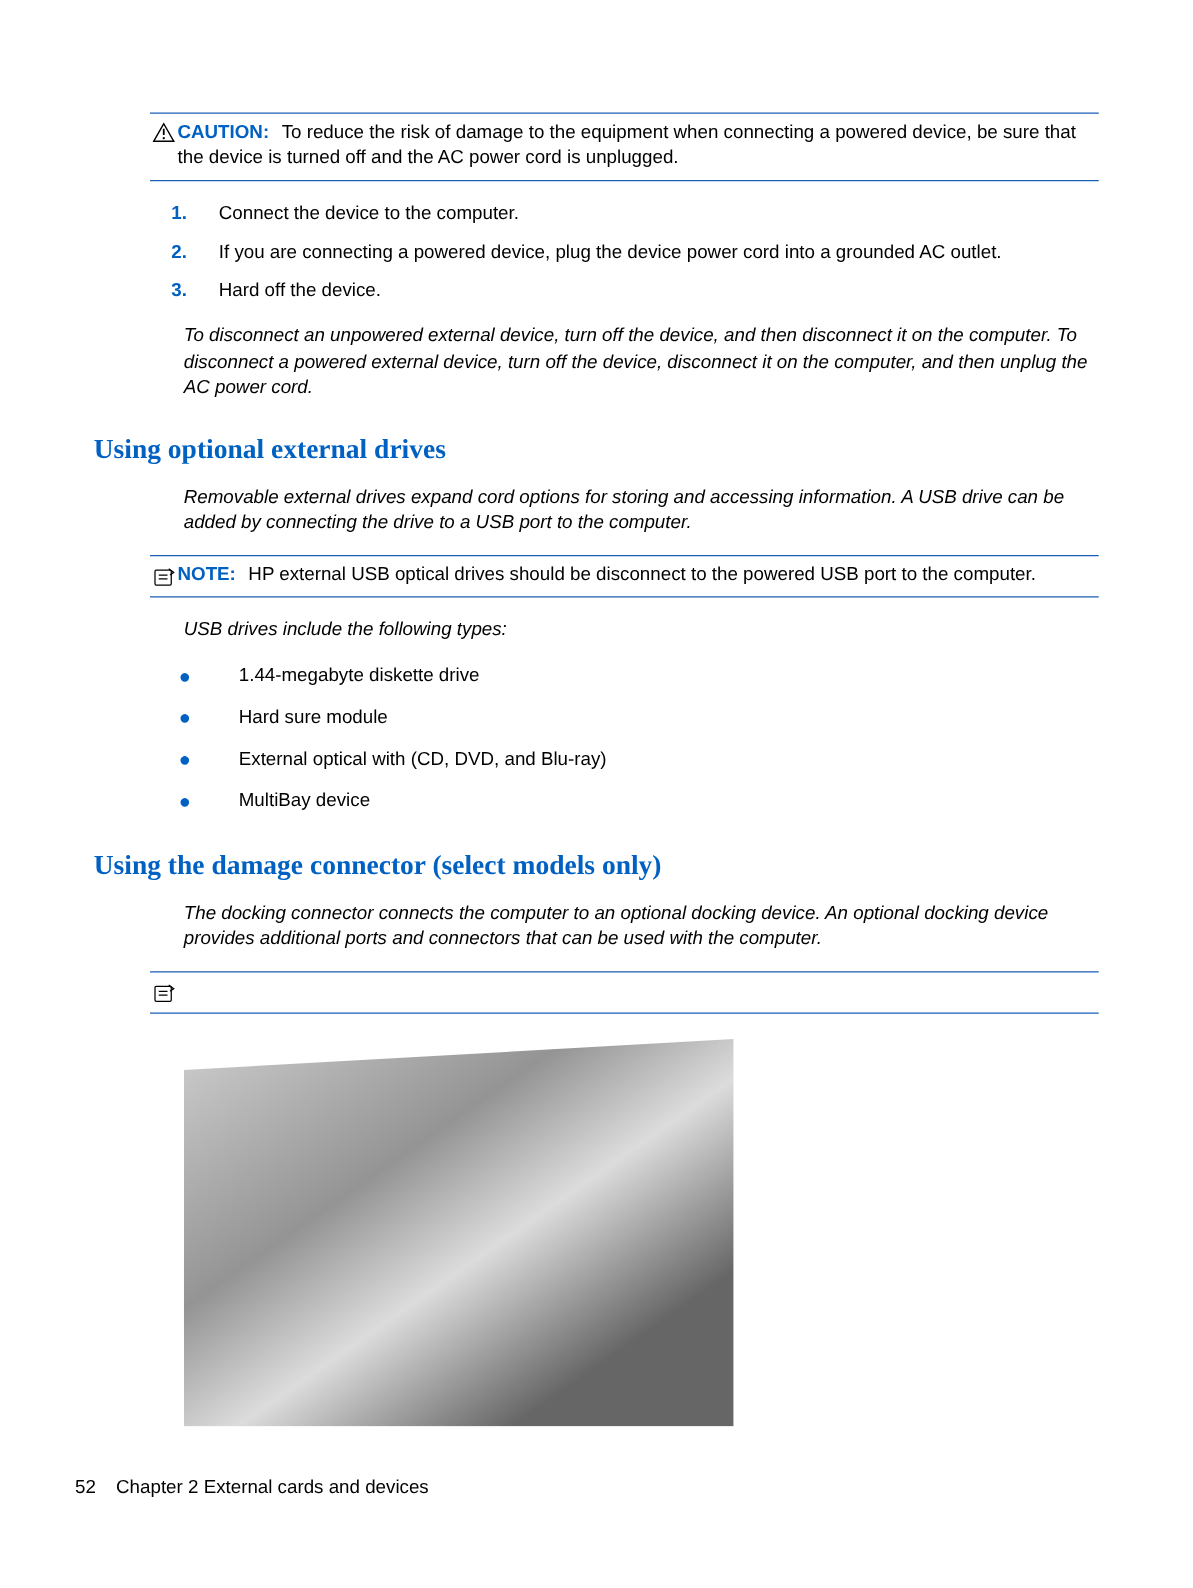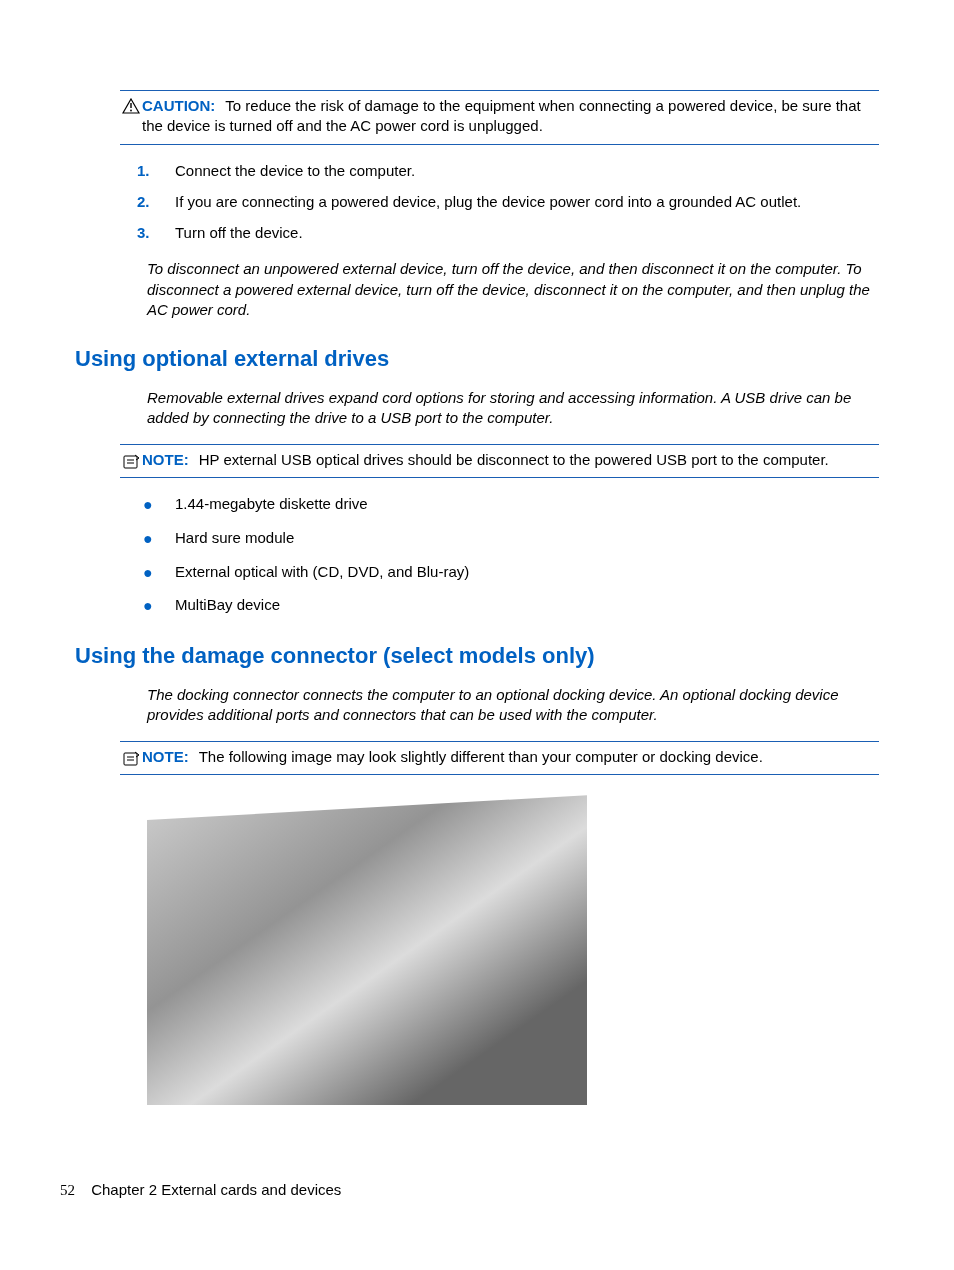--- a/index.html
+++ b/index.html
@@ -57,52 +57,53 @@
     .para {
       margin-bottom: 16px;
       font-style: italic;
     }
     h2 {
       color: #0061c2;
       font-size: 22px;
       font-weight: bold;
       margin-bottom: 14px;
       margin-top: 24px;
+      font-family: Liberation Serif, serif;
     }
     .ul { margin-bottom: 12px; }
     .ul-item {
       display: flex;
       margin-bottom: 12px;
       margin-left: -8px;
     }
     .bullet {
       color: #0061c2;
       font-size: 16px;
       width: 36px;
       flex-shrink: 0;
       text-align: left;
       padding-left: 4px;
     }
-    .ul-text { flex: 1; }
+    .ul-text { flex: 1; margin-left: 16px; }
     .image-placeholder {
       width: 440px;
       height: 310px;
       margin: 20px 0 0 72px;
       background: linear-gradient(145deg,#c8c8c8 0%, #888 35%, #d8d8d8 55%, #555 80%);
       position: relative;
       clip-path: polygon(0 8%, 100% 0, 100% 100%, 0 100%);
       opacity: 0.9;
     }
     .footer {
       position: absolute;
       bottom: 70px;
       left: 60px;
       font-size: 15px;
     }
-    .footer-pagenum { margin-right: 12px; font-family: Liberation Serif, serif; }
+    .footer-pagenum { margin-right: 12px; }
   </style>
 </head>
 <body>
 
 <div class="callout">
   <div class="callout-icon">
     <svg width="18" height="16" viewBox="0 0 18 16">
       <path d="M9 1 L17 15 L1 15 Z" fill="none" stroke="#000" stroke-width="1.2"></path>
       <line x1="9" y1="5" x2="9" y2="10" stroke="#000" stroke-width="1.4"></line>
       <circle cx="9" cy="12.5" r="0.9" fill="#000"></circle>
@@ -118,21 +119,21 @@
     <div class="ol-item">
       <span class="ol-num">1.</span>
       <span class="ol-text">Connect the device to the computer.</span>
     </div>
     <div class="ol-item">
       <span class="ol-num">2.</span>
       <span class="ol-text">If you are connecting a powered device, plug the device power cord into a grounded AC outlet.</span>
     </div>
     <div class="ol-item">
       <span class="ol-num">3.</span>
-      <span class="ol-text">Turn off the device.</span>
+      <span class="ol-text">Hard off the device.</span>
     </div>
   </div>
   <p class="para">To disconnect an unpowered external device, turn off the device, and then disconnect it on the computer. To disconnect a powered external device, turn off the device, disconnect it on the computer, and then unplug the AC power cord.</p>
 </div>
 
 <h2>Using optional external drives</h2>
 <div class="content-block">
   <p class="para">Removable external drives expand cord options for storing and accessing information. A USB drive can be added by connecting the drive to a USB port to the computer.</p>
 </div>
 
@@ -144,20 +145,21 @@
       <line x1="6" y1="11" x2="13" y2="11" stroke="#000" stroke-width="1"></line>
       <path d="M14 3 L18 6 L15 8" fill="none" stroke="#000" stroke-width="1"></path>
     </svg>
   </div>
   <div class="callout-text">
     <span class="callout-label">NOTE:</span><span>HP external USB optical drives should be disconnect to the powered USB port to the computer.</span>
   </div>
 </div>
 
 <div class="content-block">
+  <p class="para">USB drives include the following types:</p>
   <div class="ul">
     <div class="ul-item">
       <span class="bullet">●</span>
       <span class="ul-text">1.44-megabyte diskette drive</span>
     </div>
     <div class="ul-item">
       <span class="bullet">●</span>
       <span class="ul-text">Hard sure module</span>
     </div>
     <div class="ul-item">
@@ -178,23 +180,20 @@
 
 <div class="callout">
   <div class="callout-icon">
     <svg width="20" height="18" viewBox="0 0 20 18">
       <rect x="3" y="4" width="13" height="12" rx="1" fill="none" stroke="#000" stroke-width="1"></rect>
       <line x1="6" y1="8" x2="13" y2="8" stroke="#000" stroke-width="1"></line>
       <line x1="6" y1="11" x2="13" y2="11" stroke="#000" stroke-width="1"></line>
       <path d="M14 3 L18 6 L15 8" fill="none" stroke="#000" stroke-width="1"></path>
     </svg>
   </div>
-  <div class="callout-text">
-    <span class="callout-label">NOTE:</span><span>The following image may look slightly different than your computer or docking device.</span>
-  </div>
 </div>
 
 <div class="image-placeholder"></div>
 
 <div class="footer">
   <span class="footer-pagenum">52</span>
   <span>Chapter 2   External cards and devices</span>
 </div>
 
 </body></html>

